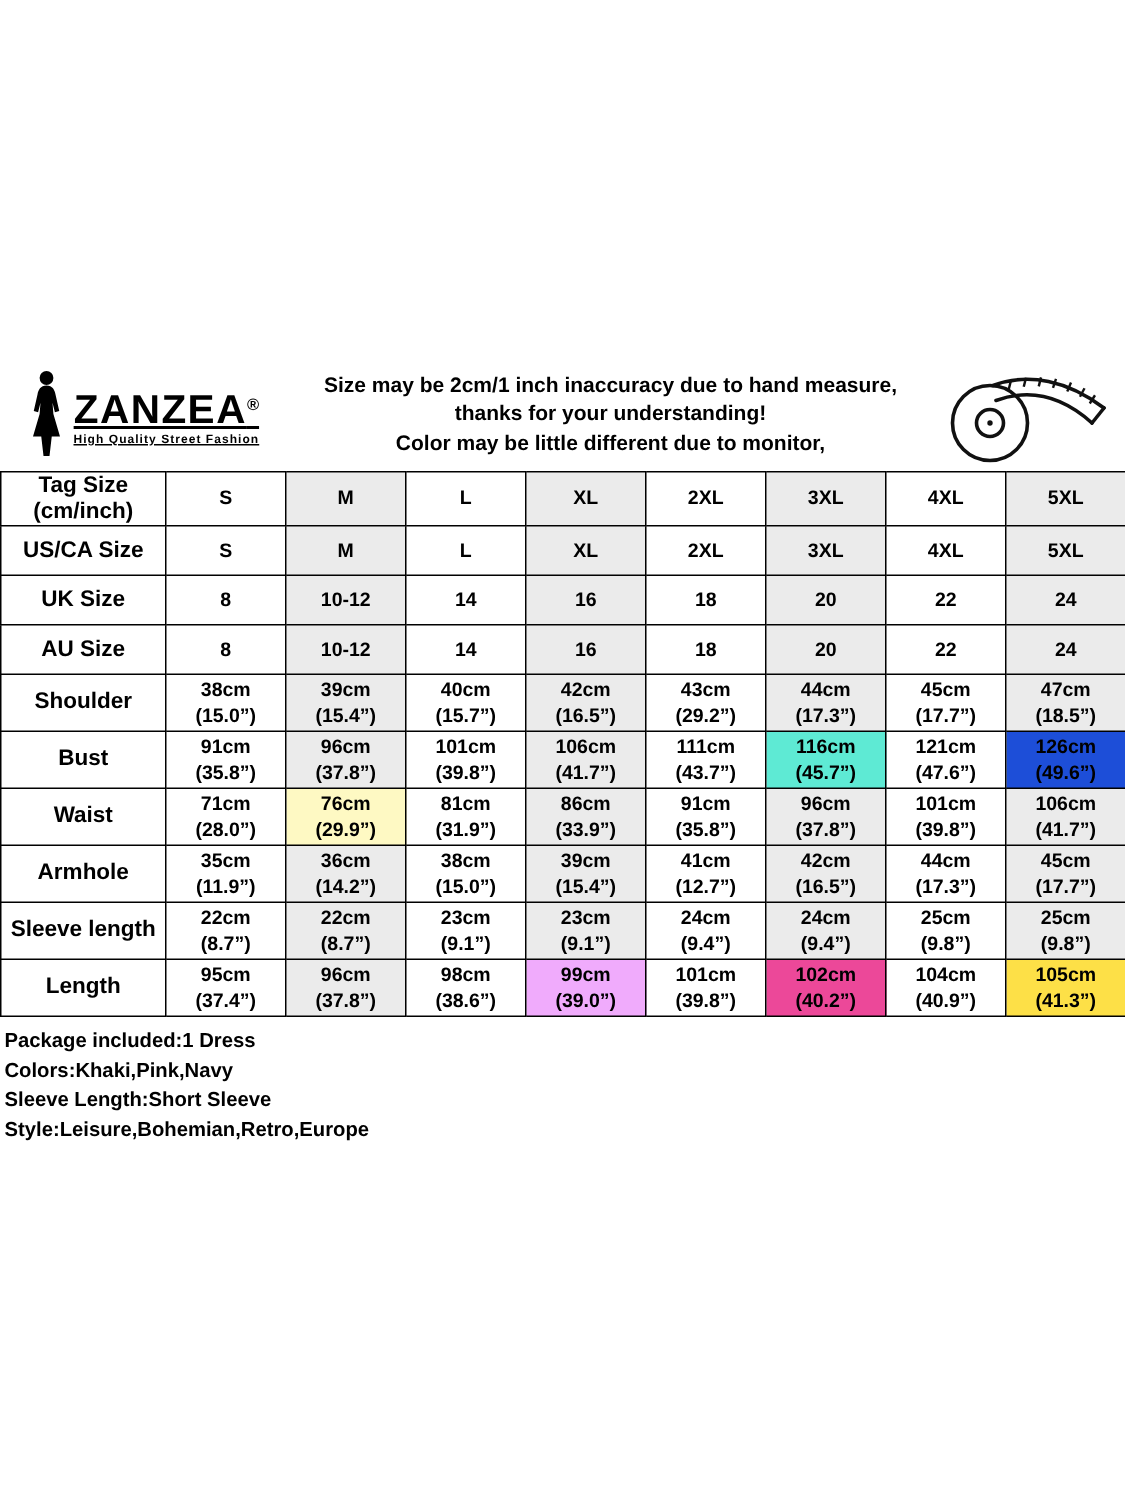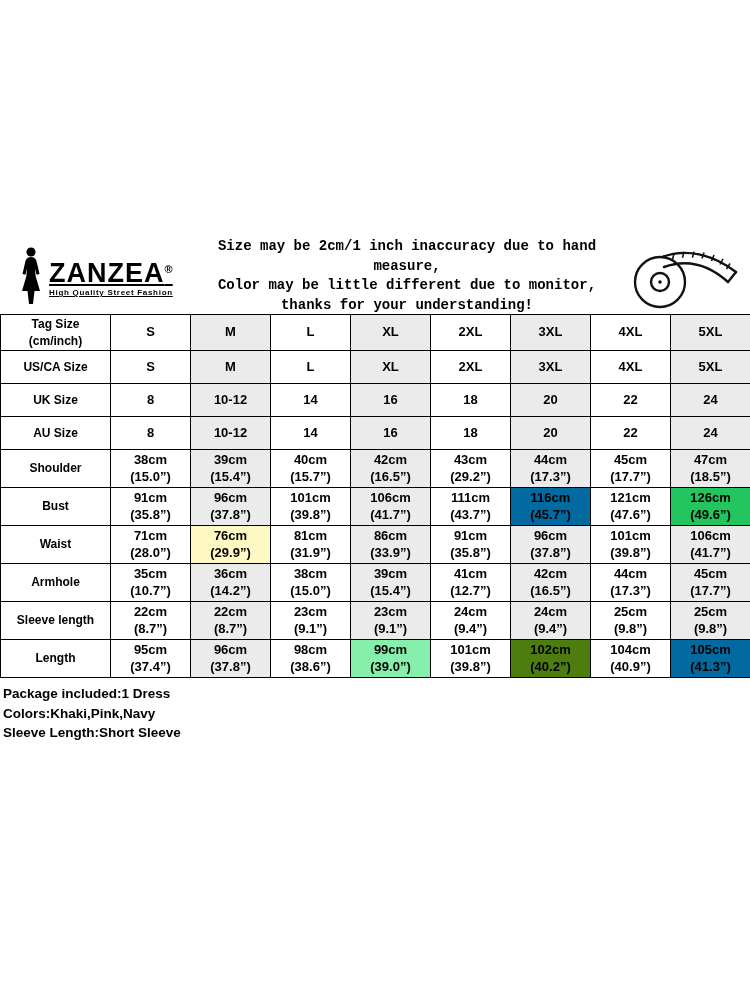--- a/index.html
+++ b/index.html
@@ -14,34 +14,34 @@
   .content { padding-top: 238px; }
 
   
   .top-header { display: flex; align-items: center; height: 76px; padding: 0 8px 0 16px; }
   .logo { display: flex; align-items: center; gap: 3px; flex: 0 0 182px; text-decoration: underline; }
   .logo-figure svg { display: block; }
   .logo-text { display: flex; flex-direction: column; align-items: center; }
   .brand-line { font-weight: bold; font-size: 27px; line-height: 28px; letter-spacing: 1px; white-space: nowrap; }
   .reg { font-size: 11px; vertical-align: 9px; letter-spacing: 0; font-weight: bold; }
   .tagline { font-size: 8px; font-weight: bold; letter-spacing: 0.7px; white-space: nowrap; margin-top: 1px; }
-  .disclaimer { flex: 1 1 auto; text-align: center; font-weight: bold; font-size: 14px; line-height: 19.5px; padding: 0 2px; font-family: Liberation Mono, monospace; }
+  .disclaimer { flex: 1 1 auto; text-align: center; font-weight: bold; font-size: 14px; line-height: 19.5px; padding: 0 2px; }
   .tape { flex: 0 0 126px; display: flex; justify-content: flex-end; }
 
   
   table.size-chart { width: 750px; border-collapse: collapse; table-layout: fixed; border: 1.5px solid #000; }
   .c-label { width: 110px; }
   .c-size { width: 80px; }
   .size-chart th, .size-chart td {
     border: 1px solid #000;
     text-align: center; vertical-align: middle;
     font-weight: bold; font-size: 13px; line-height: 16.5px;
     white-space: pre-line; padding: 1px 0;
   }
-  .size-chart th { font-size: 12px; }
+  .size-chart th { font-size: 15px; }
   .row-header th, .row-header td { height: 33px; }
   .row-size th, .row-size td { height: 33px; }
   .row-measure th, .row-measure td { height: 38px; }
   td.shade { background: #ebebeb; }
 
   
   .footer { padding: 6px 0 0 3px; font-weight: bold; font-size: 13.5px; line-height: 19.5px; }
 </style>
 </head>
 <body>
@@ -61,22 +61,22 @@
           </svg>
         </span>
         <span class="logo-text">
           <span class="brand-line"><span>ZANZEA</span><span class="reg">®</span></span>
           <span class="tagline">High Quality Street Fashion</span>
         </span>
       </div>
 
       <div class="disclaimer">
         <div>Size may be 2cm/1 inch inaccuracy due to hand measure,</div>
+        <div>thanks for your understanding!</div>
         <div>Color may be little different due to monitor,</div>
-        <div>thanks for your understanding!</div>
       </div>
 
       <div class="tape">
         <svg width="118" height="68" viewBox="0 0 118 68" aria-hidden="true">
           <g fill="none" stroke="#111" stroke-width="2.4" stroke-linecap="round">
             <circle cx="36" cy="40" r="25"></circle>
             <circle cx="36" cy="40" r="9"></circle>
             <path d="M38 15 C 62 6, 88 12, 112 30"></path>
             <path d="M40 25 C 62 17, 84 22, 104 40"></path>
             <path d="M112 30 L104 40"></path>
@@ -177,25 +177,25 @@
             <td>91cm
 (35.8”)</td>
             <td class="shade" style="background: rgb(235, 235, 235);">96cm
 (37.8”)</td>
             <td>101cm
 (39.8”)</td>
             <td class="shade" style="background: rgb(235, 235, 235);">106cm
 (41.7”)</td>
             <td>111cm
 (43.7”)</td>
-            <td class="shade" style="background: #0369a1;">116cm
+            <td class="shade" style="background: #5eead4;">116cm
 (45.7”)</td>
             <td>121cm
 (47.6”)</td>
-            <td class="shade" style="background: #22c55e;">126cm
+            <td class="shade" style="background: #1d4ed8;">126cm
 (49.6”)</td>
           </tr>
           <tr class="row-measure">
             <th>Waist</th>
             <td>71cm
 (28.0”)</td>
             <td class="shade" style="background: #fef9c3;">76cm
 (29.9”)</td>
             <td>81cm
 (31.9”)</td>
@@ -206,21 +206,21 @@
             <td class="shade" style="background: rgb(235, 235, 235);">96cm
 (37.8”)</td>
             <td>101cm
 (39.8”)</td>
             <td class="shade" style="background: rgb(235, 235, 235);">106cm
 (41.7”)</td>
           </tr>
           <tr class="row-measure">
             <th>Armhole</th>
             <td>35cm
-(10.7”)</td>
+(11.9”)</td>
             <td class="shade" style="background: rgb(235, 235, 235);">36cm
 (14.2”)</td>
             <td>38cm
 (15.0”)</td>
             <td class="shade" style="background: rgb(235, 235, 235);">39cm
 (15.4”)</td>
             <td>41cm
 (12.7”)</td>
             <td class="shade" style="background: rgb(235, 235, 235);">42cm
 (16.5”)</td>
@@ -249,34 +249,35 @@
 (9.8”)</td>
           </tr>
           <tr class="row-measure">
             <th>Length</th>
             <td>95cm
 (37.4”)</td>
             <td class="shade" style="background: rgb(235, 235, 235);">96cm
 (37.8”)</td>
             <td>98cm
 (38.6”)</td>
-            <td class="shade" style="background: #86efac;">99cm
+            <td class="shade" style="background: #f0abfc;">99cm
 (39.0”)</td>
             <td>101cm
 (39.8”)</td>
-            <td class="shade" style="background: #4d7c0f;">102cm
+            <td class="shade" style="background: #ec4899;">102cm
 (40.2”)</td>
             <td>104cm
 (40.9”)</td>
-            <td class="shade" style="background: #0369a1; margin-left: 40px;">105cm
+            <td class="shade" style="background: #fde047; margin-left: 40px;">105cm
 (41.3”)</td>
           </tr>
         </tbody>
     </table>
 
     <div class="footer">
       <div>Package included:1 Dress</div>
       <div>Colors:Khaki,Pink,Navy</div>
       <div>Sleeve Length:Short Sleeve</div>
+      <div>Style:Leisure,Bohemian,Retro,Europe</div>
     </div>
 
   </div>
 </div>
 
 </body></html>

